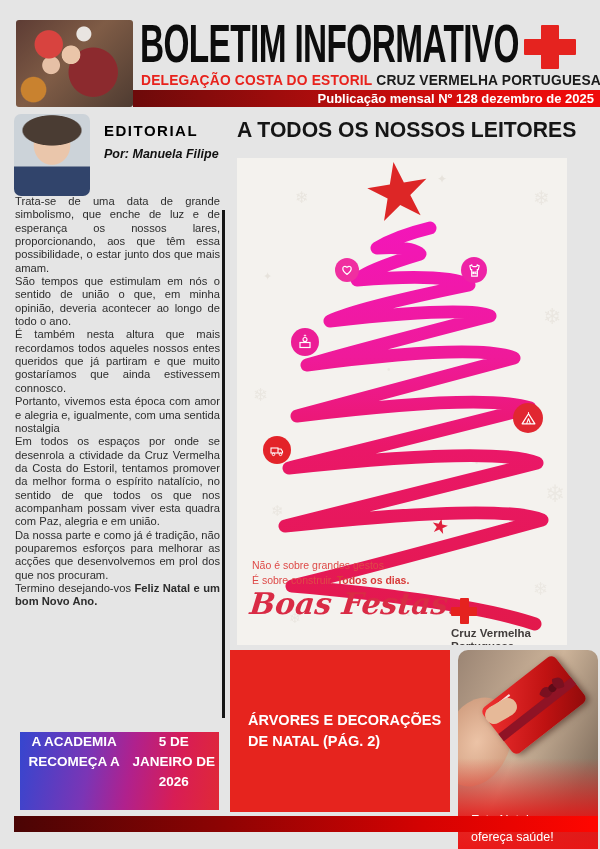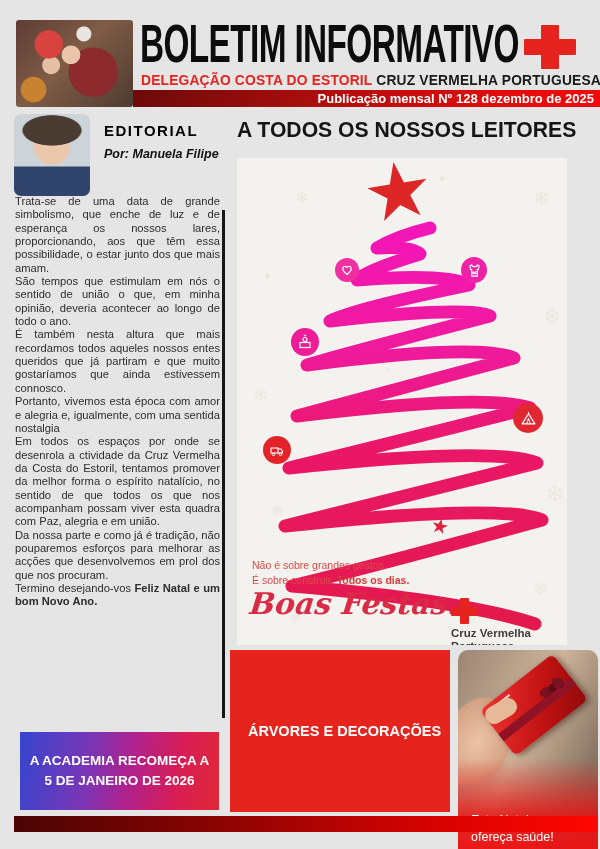--- a/index.html
+++ b/index.html
@@ -41,21 +41,21 @@
     letter-spacing:1.5px;color:#000;}
   .editorial-byline{position:absolute;left:104px;top:147px;font-size:12.5px;font-weight:bold;
     font-style:italic;color:#111;}
   .editorial-body{position:absolute;left:15px;top:195px;width:205px;font-size:11.2px;
     line-height:13.35px;color:#2d2d2d;text-align:justify;}
   .editorial-body p{margin:0;}
   .column-divider{position:absolute;left:222px;top:210px;width:2.5px;height:508px;background:#161616;}
   .academy-banner{position:absolute;left:20px;top:732px;width:199px;height:78px;
     background:linear-gradient(100deg,#3546cf,#7b35b5 35%,#b0218d 55%,#d81d55 78%,#e02936);
     color:#fff;font-weight:bold;font-size:13.5px;line-height:20px;text-align:center;
-    display:flex;flex-direction:column;justify-content:center;}
+    display:flex;flex-direction:row;justify-content:center;}
   
   .leaders-heading-wrap{position:absolute;left:237px;top:117px;white-space:nowrap;text-align:right;}
   .leaders-heading{display:inline-block;transform:scaleX(.94);transform-origin:left top;
     font-size:22.5px;font-weight:bold;letter-spacing:0;color:#151515;}
   .card{position:absolute;left:237px;top:158px;width:330px;height:487px;background:#f4f2ee;
     overflow:hidden;}
   .flake{position:absolute;color:#e6e2db;pointer-events:none;}
   .tree-star{position:absolute;left:126px;top:-6px;font-size:78px;color:#dd2626;
     transform:rotate(-9deg);line-height:1;}
   .tree-svg{position:absolute;left:0;top:0;}
@@ -237,20 +237,21 @@
       </div>
       <div class="cvp-text">
         <div>Cruz Vermelha</div>
         <div>Portuguesa</div>
       </div>
     </div>
   </div>
 
   <div class="trees-banner">
     <div>ÁRVORES E DECORAÇÕES</div>
+    <div>DE NATAL (PÁG. 2)</div>
   </div>
 
   <div class="gift-photo">
     <div class="hand"></div>
     <div class="giftcard">
       <div class="minicross-v"></div>
       <div class="minicross-h"></div>
       <div class="miniline1"></div>
       <div class="miniline2"></div>
       <div class="band"></div>

